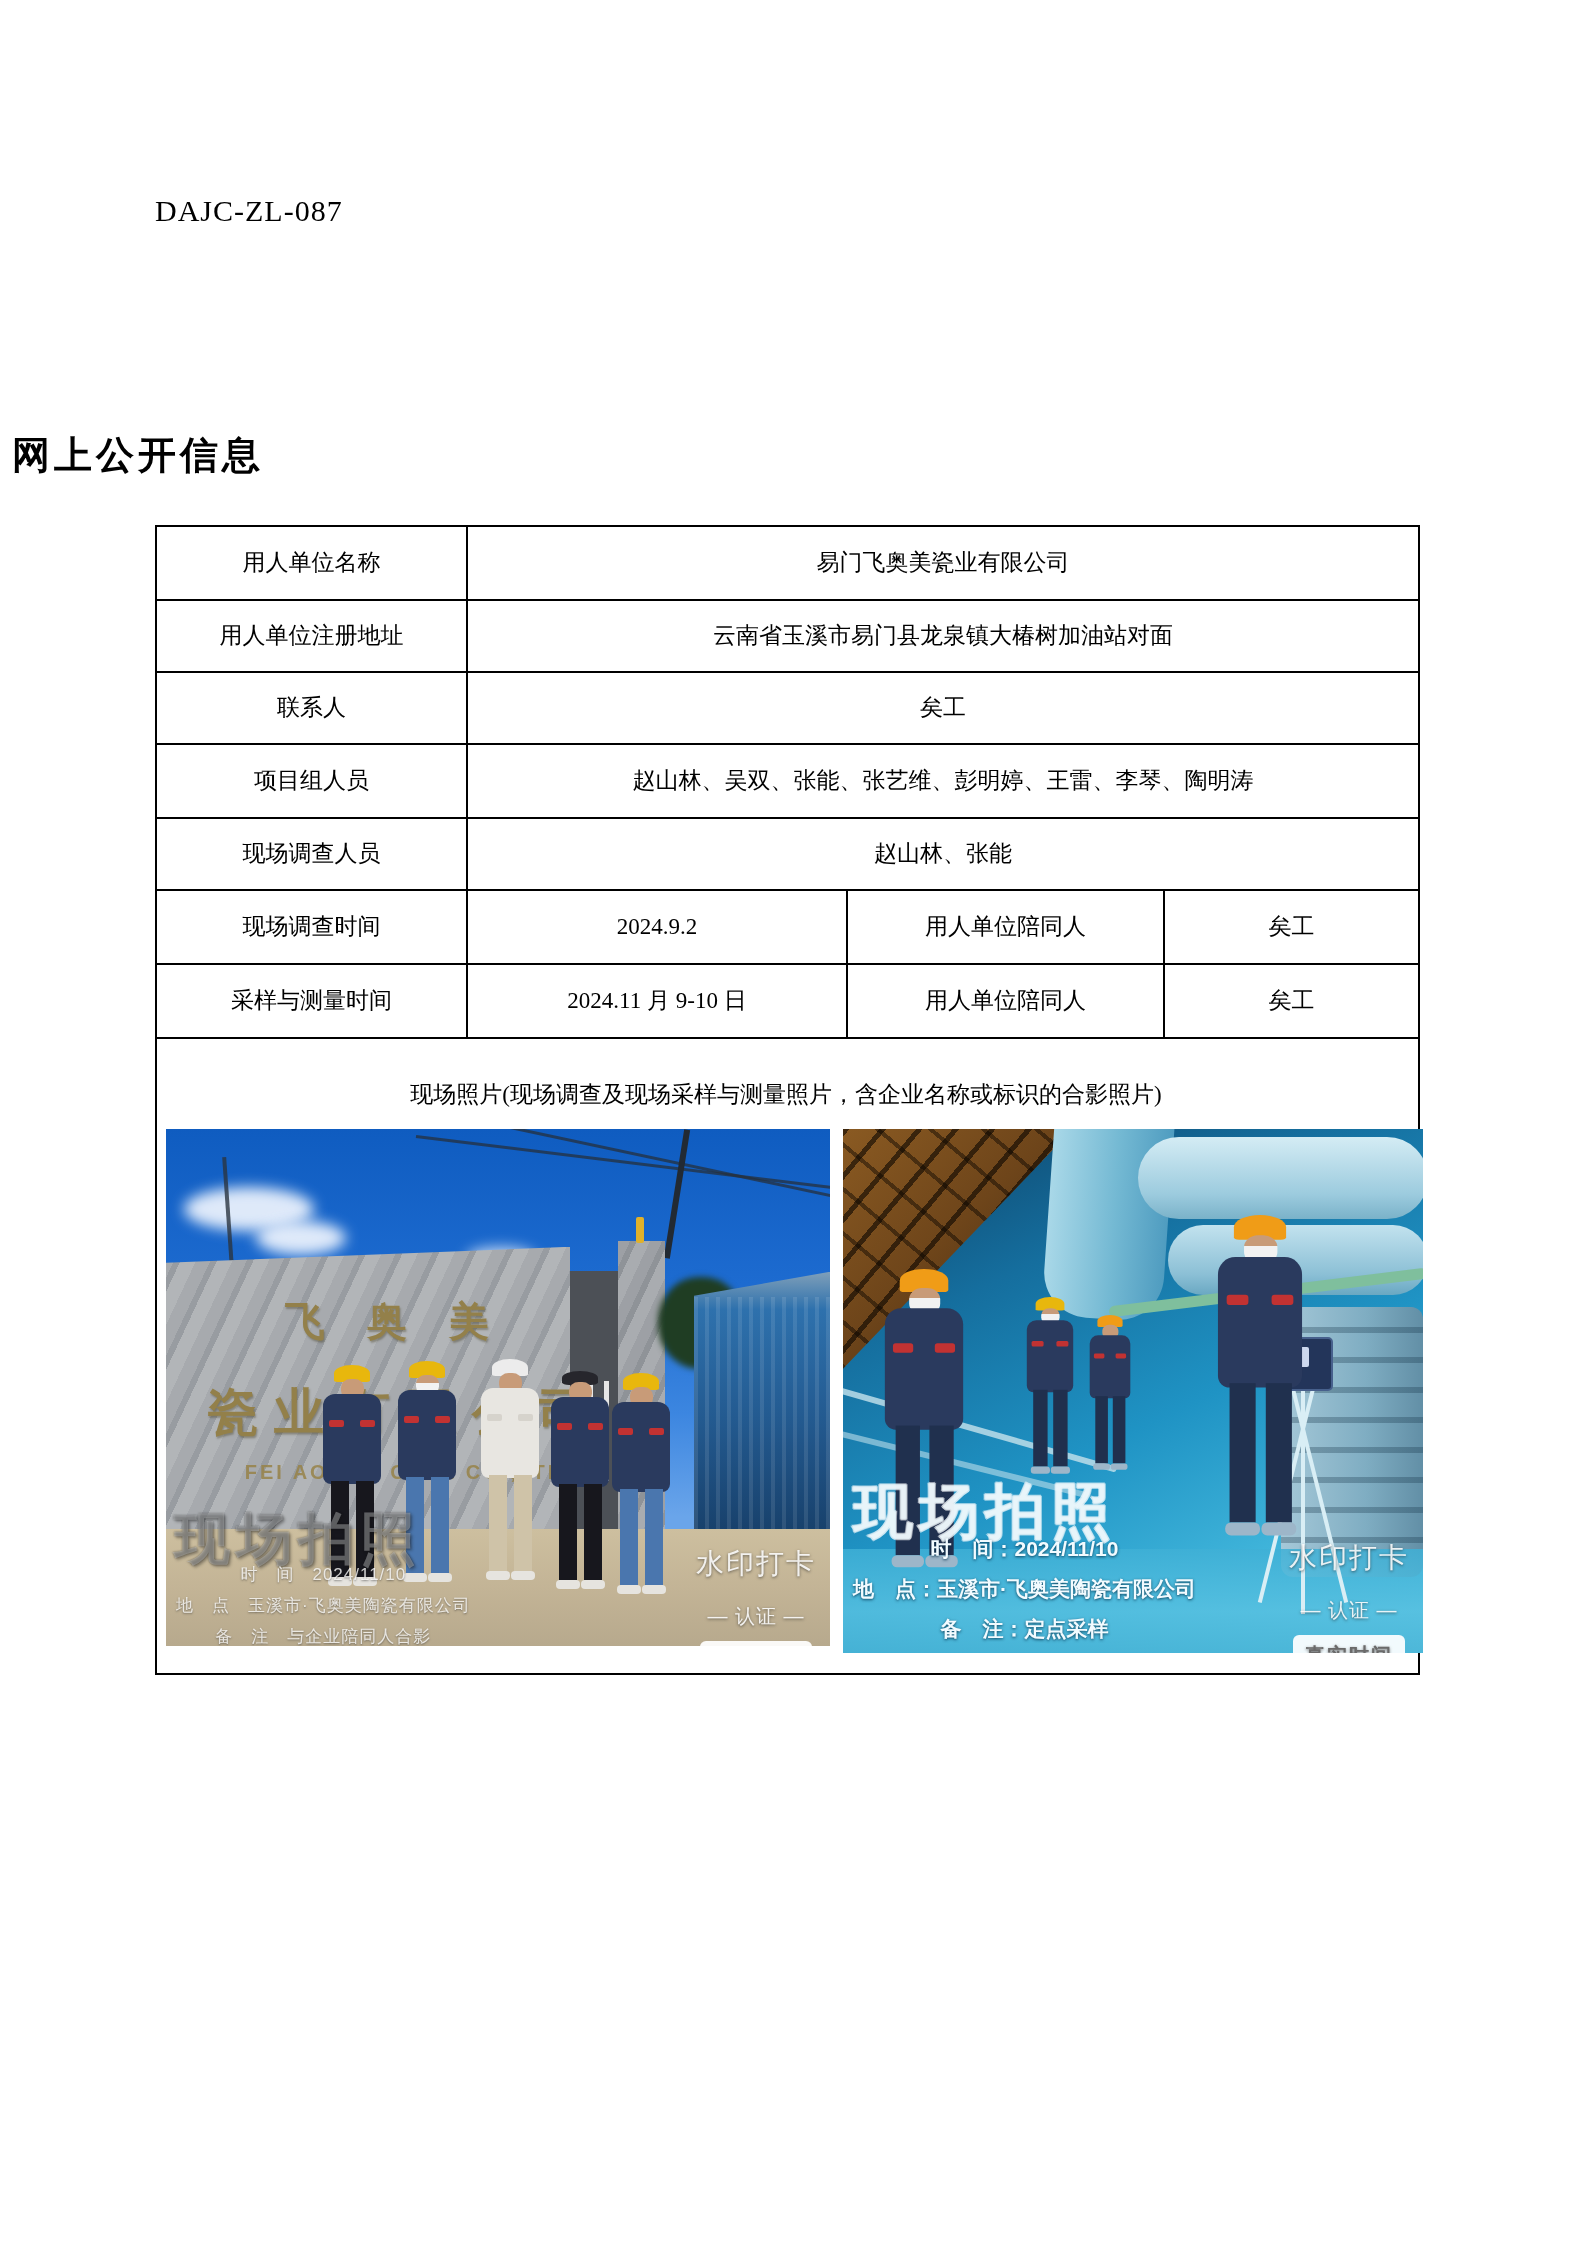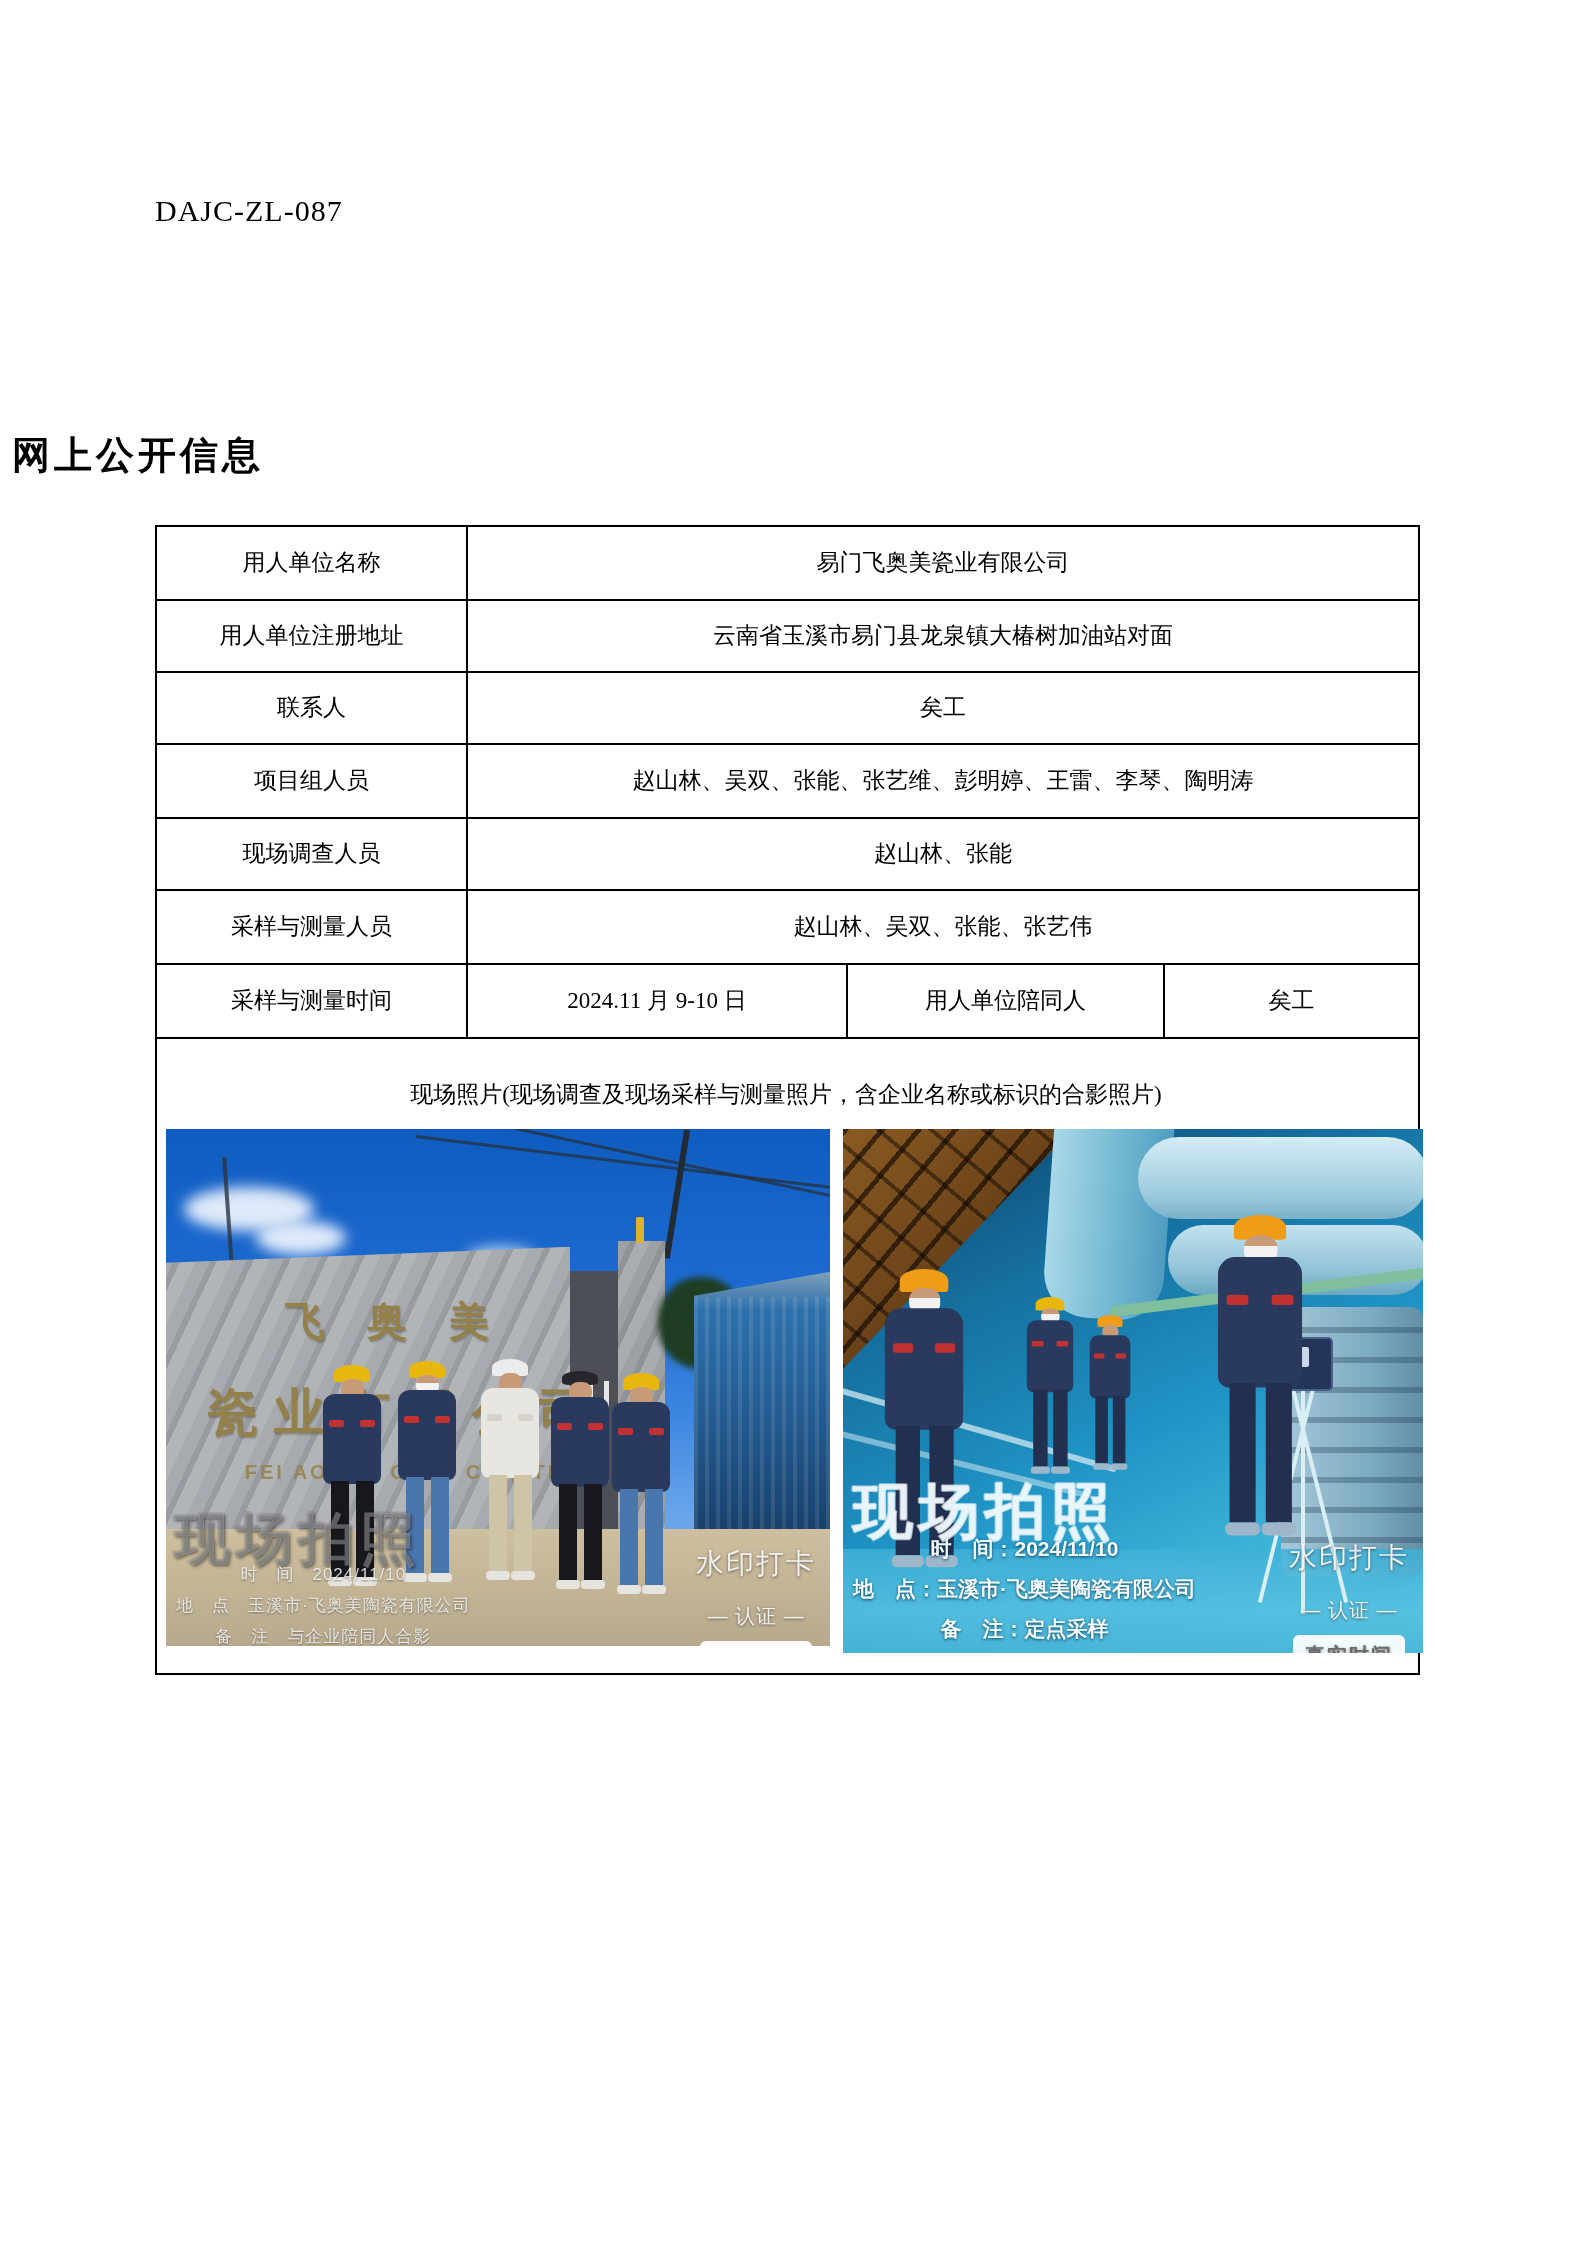--- a/index.html
+++ b/index.html
@@ -159,22 +159,24 @@
       </tr>
       <tr>
         <td class="h72">项目组人员</td>
         <td colspan="3">赵山林、吴双、张能、张艺维、彭明婷、王雷、李琴、陶明涛</td>
       </tr>
       <tr>
         <td class="h70">现场调查人员</td>
         <td colspan="3">赵山林、张能</td>
       </tr>
       <tr>
-        <td class="h72">采样与测量人员</td>
-        <td colspan="3">赵山林、吴双、张能、张艺伟</td>
+        <td class="h72">现场调查时间</td>
+        <td>2024.9.2</td>
+        <td>用人单位陪同人</td>
+        <td>矣工</td>
       </tr>
       <tr>
         <td class="h72">采样与测量时间</td>
         <td>2024.11 月 9-10 日</td>
         <td>用人单位陪同人</td>
         <td>矣工</td>
       </tr>
       <tr>
         <td colspan="4" class="photo-cell">
           <div class="caption">现场照片(现场调查及现场采样与测量照片，含企业名称或标识的合影照片)</div>

